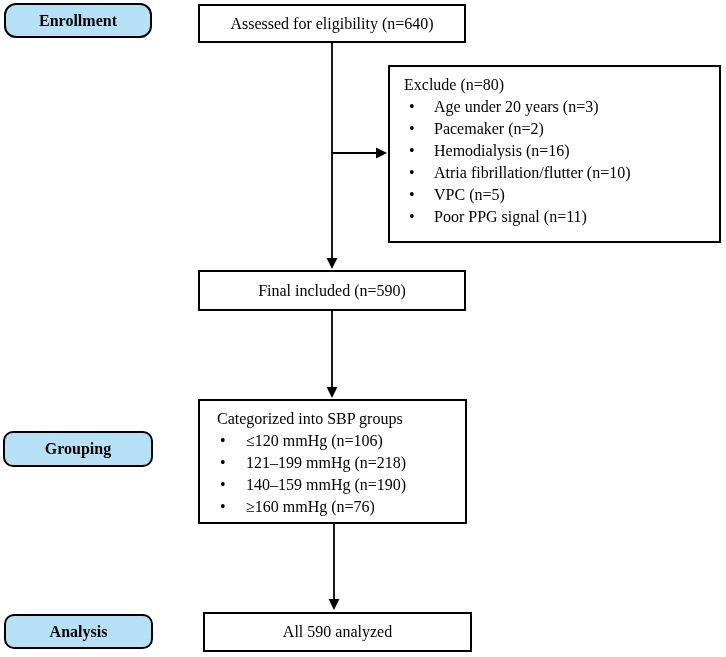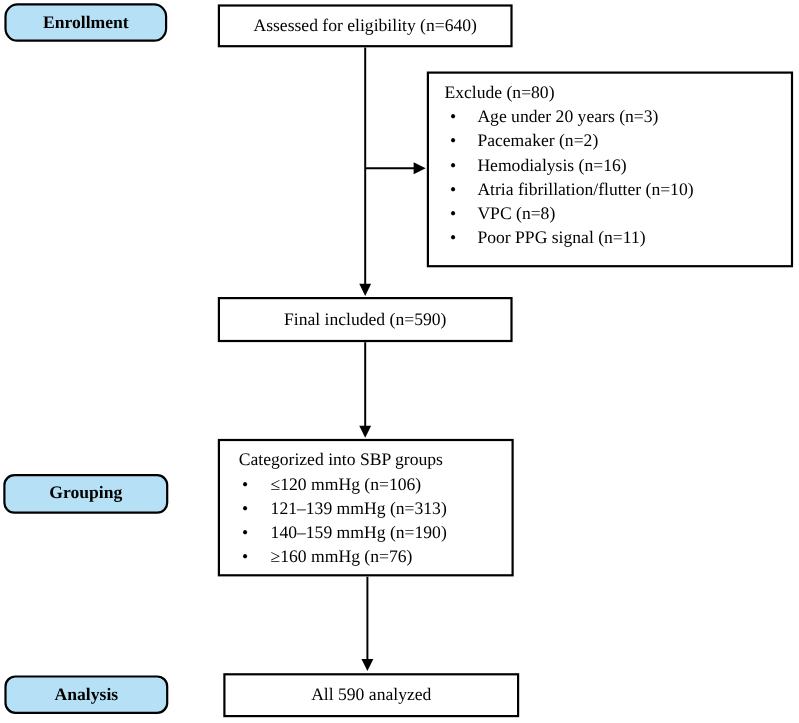--- a/index.html
+++ b/index.html
@@ -97,34 +97,34 @@
     <span>Assessed for eligibility (n=640)</span>
   </div>
 
   <div class="node list-node" style="left:388px; top:65px; width:333px; height:178px;">
     <div class="list-title">Exclude (n=80)</div>
     <ul class="bullets">
         <li>Age under 20 years (n=3)</li>
         <li>Pacemaker (n=2)</li>
         <li>Hemodialysis (n=16)</li>
         <li>Atria fibrillation/flutter (n=10)</li>
-        <li>VPC (n=8)</li>
+        <li>VPC (n=5)</li>
         <li>Poor PPG signal (n=11)</li>
       </ul>
   </div>
 
   <div class="node center" style="left:198px; top:270px; width:268px; height:41px;">
     <span>Final included (n=590)</span>
   </div>
 
   <div class="node list-node sbp-node" style="left:198px; top:399px; width:269px; height:125px;">
     <div class="list-title">Categorized into SBP groups</div>
     <ul class="bullets">
         <li>≤120 mmHg (n=106)</li>
-        <li>121–139 mmHg (n=313)</li>
+        <li>121–199 mmHg (n=218)</li>
         <li>140–159 mmHg (n=190)</li>
         <li>≥160 mmHg (n=76)</li>
       </ul>
   </div>
 
   <div class="node center" style="left:203px; top:612px; width:269px; height:40px;">
     <span>All 590 analyzed</span>
   </div>
 
 </div>

